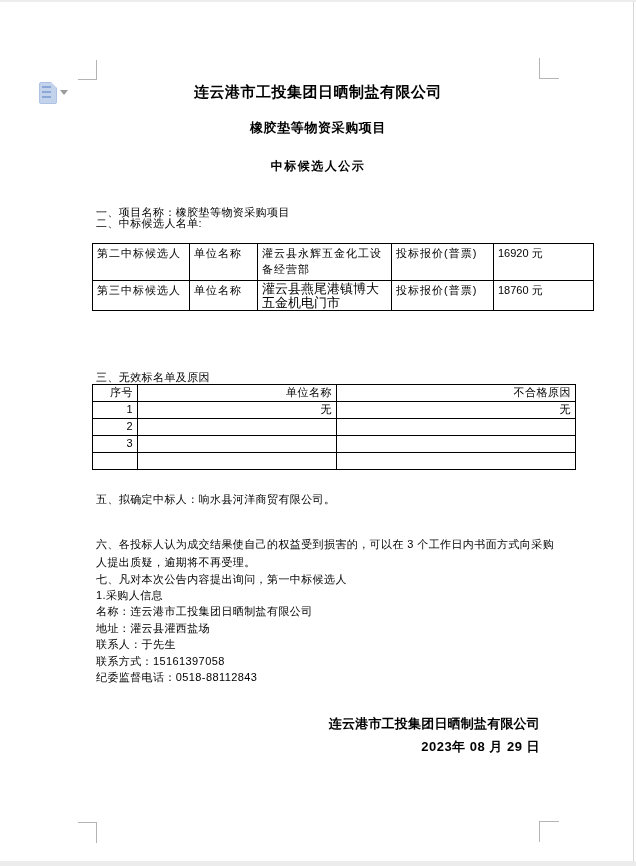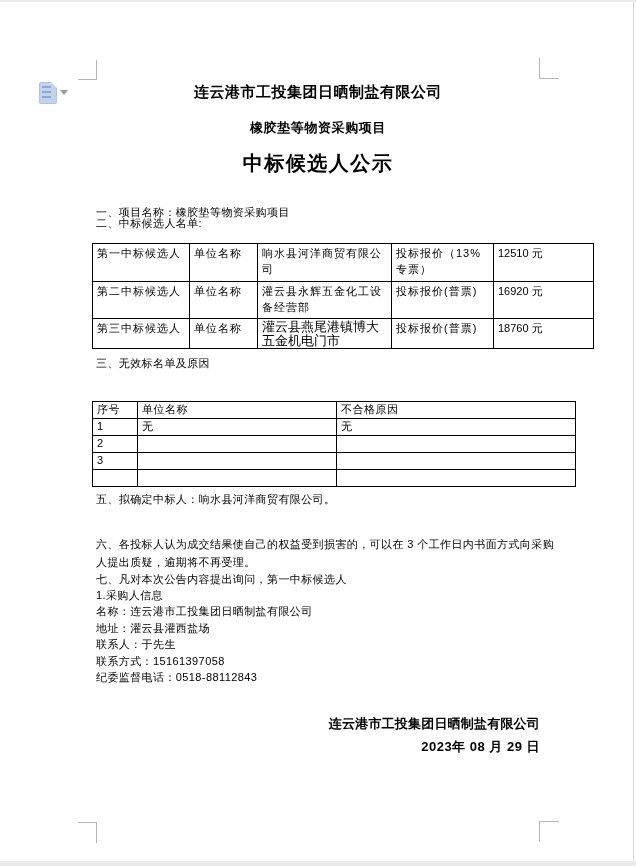--- a/index.html
+++ b/index.html
@@ -36,38 +36,38 @@
   }
   .caret{
     position:absolute;left:24px;top:10px;width:0;height:0;
     border-left:4px solid transparent;border-right:4px solid transparent;
     border-top:5px solid #9a9a9a;
   }
 
   .title{position:absolute;left:96px;width:444px;text-align:center;font-weight:bold;white-space:nowrap;}
   .title.t1{top:83px;font-size:15px;letter-spacing:0.5px;}
   .title.t2{top:119px;font-size:13px;letter-spacing:0.6px;}
-  .title.t3{top:150px;font-size:20px;letter-spacing:1.5px;}
+  .title.t3{top:158px;font-size:12px;letter-spacing:1.5px;}
 
   .textline{position:absolute;left:96px;width:452px;font-size:11px;letter-spacing:0.4px;line-height:14px;white-space:nowrap;}
 
   table{border-collapse:collapse;position:absolute;left:92px;width:457px;table-layout:fixed;}
   td{border:1px solid #000000;font-size:11px;line-height:16px;letter-spacing:1px;
      padding:1px 4px 0 4px;vertical-align:top;overflow:hidden;}
   .t-cand{top:243px;}
   .t-cand .c1{width:88px;}
   .t-cand .c2{width:59px;}
   .t-cand .c3{width:125px;}
   .t-cand .c4{width:93px;}
   .t-cand .c5{width:91px;letter-spacing:0;}
   .t-cand tr.r1{height:38px;}
   .t-cand tr.r2{height:37px;}
   .t-cand tr.r3{height:29px;}
   .t-cand .big{font-size:13px;line-height:14px;letter-spacing:0;}
-  .t-invalid{top:401px;}
+  .t-invalid{top:384px;text-align:right;}
   .t-invalid td{line-height:13px;letter-spacing:0.5px;}
   .t-invalid tr{height:17px;}
   .t-invalid .i1{width:36px;}
   .t-invalid .i2{width:190px;}
   .t-invalid .i3{width:230px;margin-left:44px;}
 
   .sig{position:absolute;left:96px;width:444px;text-align:right;font-weight:bold;font-size:13px;white-space:nowrap;}
   .sig.company{top:715px;letter-spacing:0.2px;}
   .sig.date{top:738px;letter-spacing:0.5px;}
 </style>
@@ -90,45 +90,38 @@
 
 <div class="title t1">连云港市工投集团日晒制盐有限公司</div>
 <div class="title t2">橡胶垫等物资采购项目</div>
 <div class="title t3">中标候选人公示</div>
 
 <div class="textline" style="top:205px">一、项目名称：橡胶垫等物资采购项目</div>
 <div class="textline" style="top:216px">二、中标候选人名单:</div>
 
 <table class="t-cand">
   <tbody>
-      <tr class="r1">
-    <td class="c1">第一中标候选人</td>
-    <td class="c2">单位名称</td>
-    <td class="c3">响水县河洋商贸有限公司</td>
-    <td class="c4">投标报价（13%专票）</td>
-    <td class="c5">12510 元</td>
-  </tr>
   <tr class="r2">
     <td class="c1">第二中标候选人</td>
     <td class="c2">单位名称</td>
     <td class="c3">灌云县永辉五金化工设备经营部</td>
     <td class="c4">投标报价(普票)</td>
     <td class="c5">16920 元</td>
   </tr>
   <tr class="r3">
     <td class="c1">第三中标候选人</td>
     <td class="c2">单位名称</td>
     <td class="c3 big">灌云县燕尾港镇博大五金机电门市</td>
     <td class="c4">投标报价(普票)</td>
     <td class="c5">18760 元</td>
   </tr>
 </tbody>
   </table>
 
-<div class="textline" style="top:356px">三、无效标名单及原因</div>
+<div class="textline" style="top:370px">三、无效标名单及原因</div>
 
 <table class="t-invalid">
   <tbody>
       <tr>
     <td class="i1">序号</td>
     <td class="i2">单位名称</td>
     <td class="i3">不合格原因</td>
   </tr>
   <tr>
     <td class="i1">1</td>

